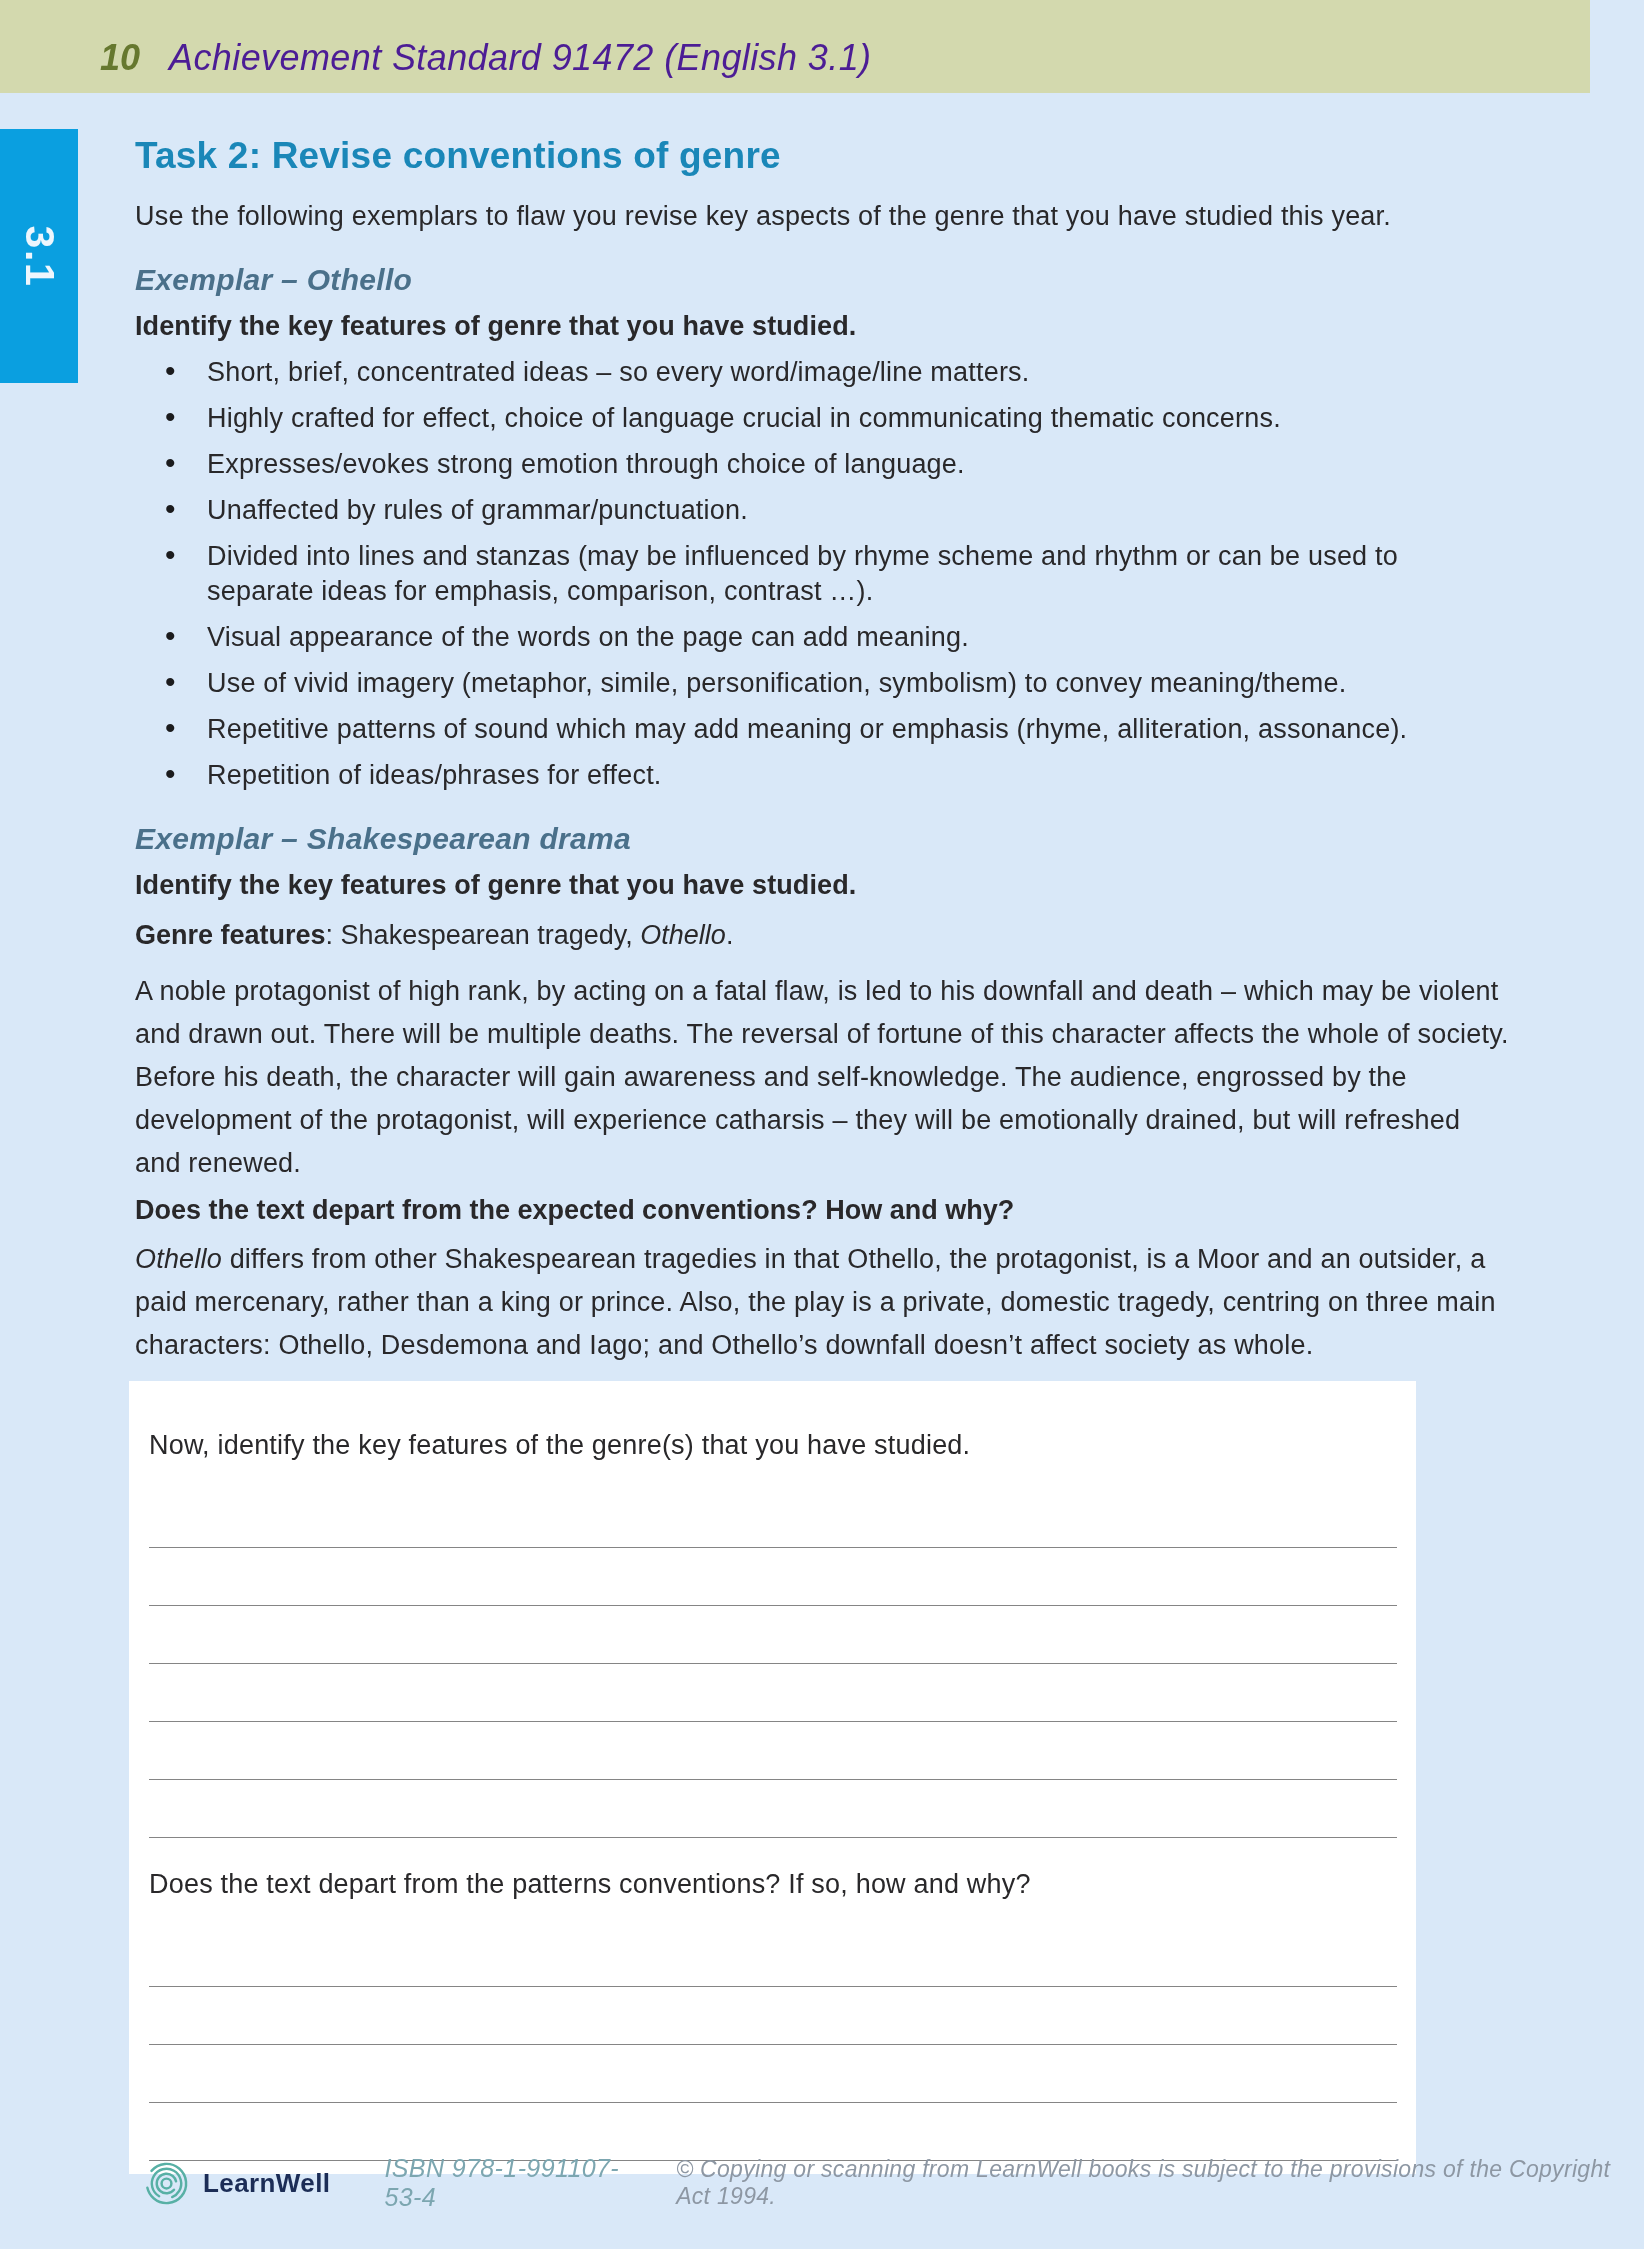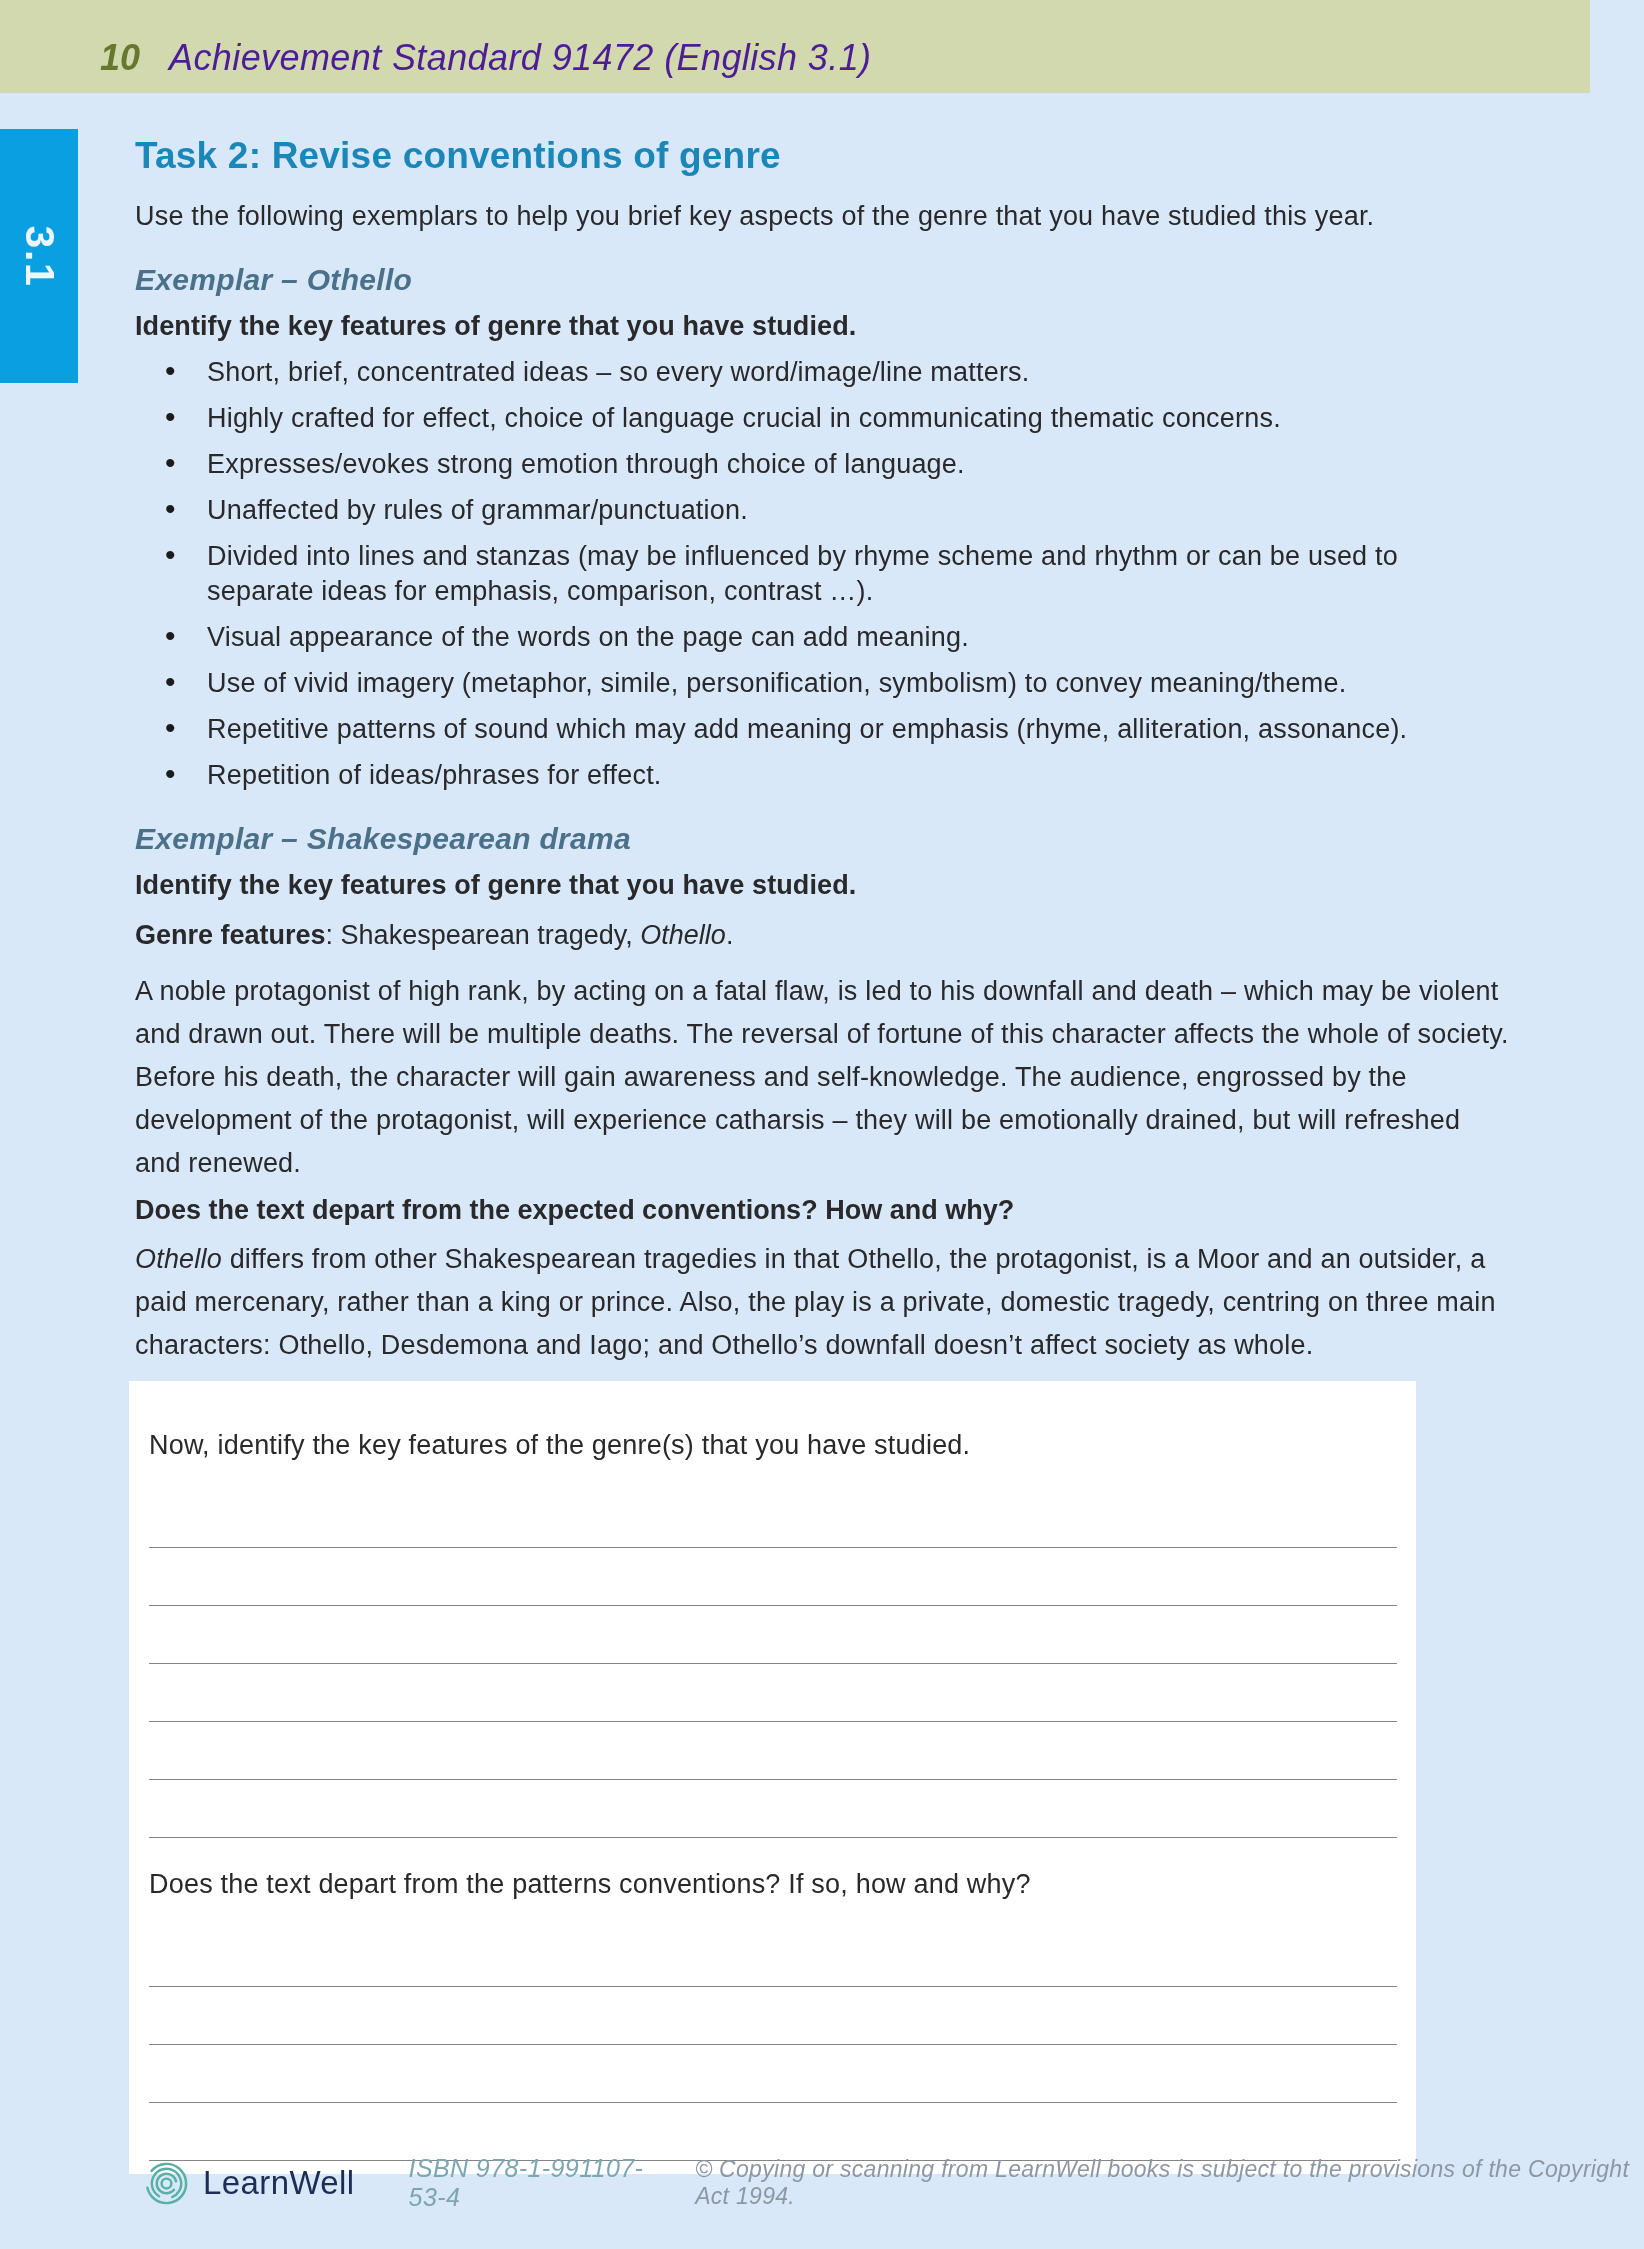--- a/index.html
+++ b/index.html
@@ -81,21 +81,21 @@
   .answer-lines{margin:0 0 0 0;}
   .answer-line{
     height:57px;border-bottom:1.7px solid var(--rule-line,#858585);
   }
   .footer{
     position:absolute;left:142px;top:2149px;height:68px;
     display:flex;align-items:center;
   }
   .logo-icon{display:flex;align-items:center;}
   .logo-text{
-    margin-left:12px;font-size:33px;font-weight:normal;
+    margin-left:12px;font-size:26px;font-weight:bold;
     color:var(--logo-navy,#1c2d56);letter-spacing:0.4px;
   }
   .isbn{
     margin-left:54px;font-size:25px;font-style:italic;
     color:var(--isbn-text,#7ca6b0);letter-spacing:0.4px;
   }
   .copyright{
     margin-left:25px;font-size:23px;font-style:italic;
     color:var(--copyright-text,#8d97a3);letter-spacing:0.3px;
   }
@@ -107,21 +107,21 @@
   <span class="page-num">10</span>
   <span class="header-title">Achievement Standard 91472 (English 3.1)</span>
 </div>
 
 <div class="side-tab">
   <span>3.1</span>
 </div>
 
 <div class="main">
   <h1 class="task-heading">Task 2: Revise conventions of genre</h1>
-  <p class="intro">Use the following exemplars to help you brief key aspects of the genre that you have studied this year.</p>
+  <p class="intro">Use the following exemplars to flaw you revise key aspects of the genre that you have studied this year.</p>
 
   <h2 class="exemplar-heading">Exemplar – Othello</h2>
   <p class="subheading">Identify the key features of genre that you have studied.</p>
   <ul class="features">
       <li>Short, brief, concentrated ideas – so every word/image/line matters.</li>
       <li>Highly crafted for effect, choice of language crucial in communicating thematic concerns.</li>
       <li>Expresses/evokes strong emotion through choice of language.</li>
       <li>Unaffected by rules of grammar/punctuation.</li>
       <li>Divided into lines and stanzas (may be influenced by rhyme scheme and rhythm or can be used to separate ideas for emphasis, comparison, contrast …).</li>
       <li>Visual appearance of the words on the page can add meaning.</li>

